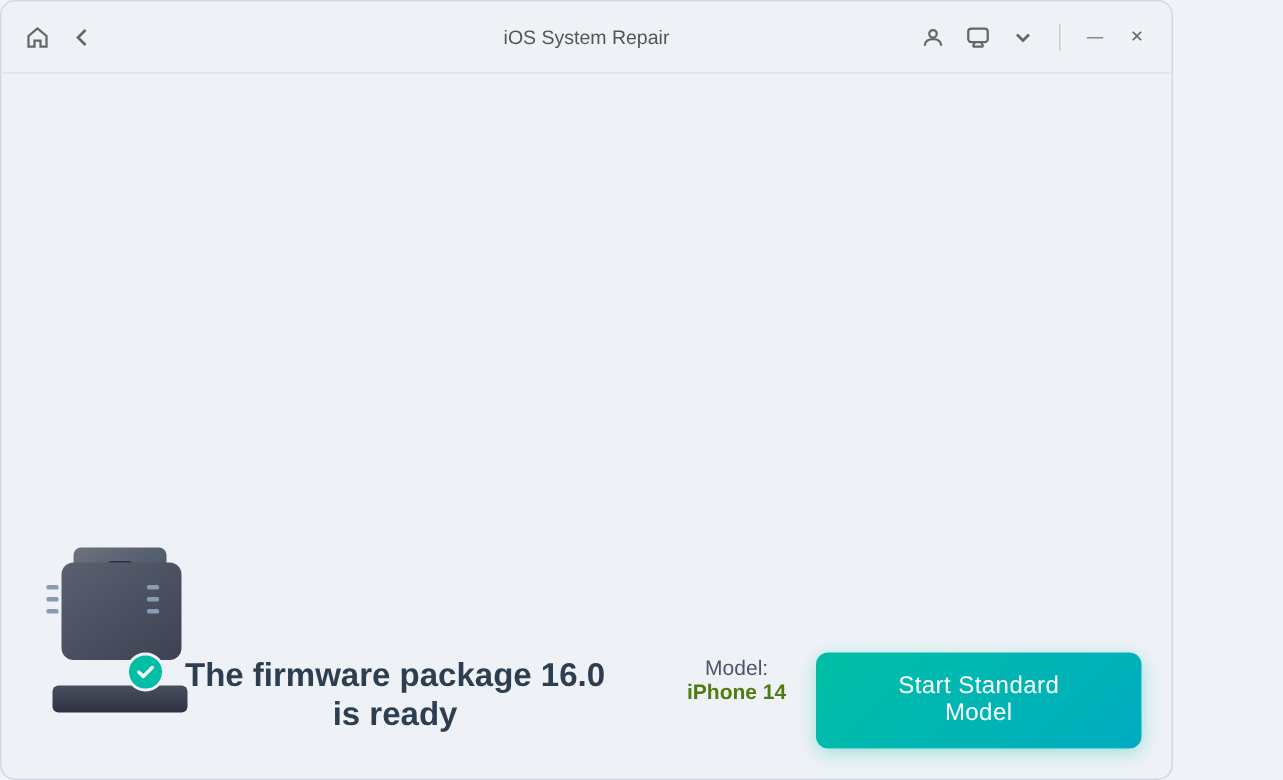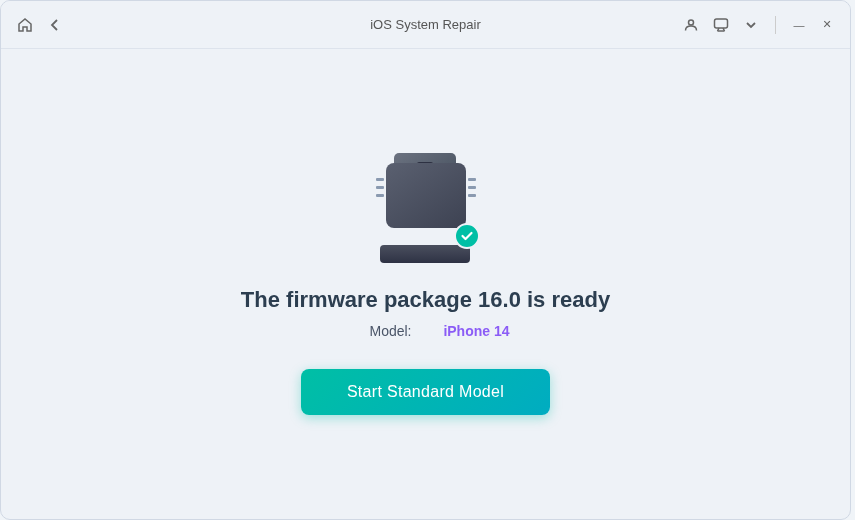--- a/index.html
+++ b/index.html
@@ -10,21 +10,21 @@
 
     body {
       width: 855px;
       height: 520px;
       font-family: -apple-system, BlinkMacSystemFont, 'Segoe UI', sans-serif;
       background: #f0f4f8;
       overflow: hidden;
     }
 
     .window {
-      width: 851px;
+      width: 782px;
       height: 520px;
       background: #eef2f7;
       border-radius: 10px;
       border: 1px solid #d0d8e4;
       display: flex;
       flex-direction: column;
       overflow: hidden;
     }
 
     .title-bar {
@@ -89,22 +89,22 @@
       align-items: center;
       justify-content: center;
       font-size: 11px;
       color: #666;
       cursor: pointer;
     }
 
     .content-area {
       flex: 1;
       display: flex;
-      flex-direction: column;
-      align-items: center;
+      flex-direction: row;
+      align-items: flex-end;
       justify-content: center;
       padding: 20px;
       gap: 0;
     }
 
     .device-illustration {
       position: relative;
       width: 120px;
       height: 110px;
       margin-bottom: 24px;
@@ -315,17 +315,17 @@
 
       <div class="check-badge">
         <svg viewBox="0 0 14 14" fill="none" stroke="white" stroke-width="2.2" stroke-linecap="round" stroke-linejoin="round">
           <path d="M2.5 7l3 3 6-6"></path>
         </svg>
       </div>
     </div>
 
     <div class="firmware-text">The firmware package 16.0 is ready</div>
 
-    <div class="model-text"><span>Model: </span><span style="font-weight: 600; color: #8b5cf6;">iPhone 14</span></div>
+    <div class="model-text"><span>Model: </span><span style="font-weight: 600; color: #4d7c0f;">iPhone 14</span></div>
 
     <button class="start-btn">Start Standard Model</button>
   </div>
 </div>
 
 </body></html>

